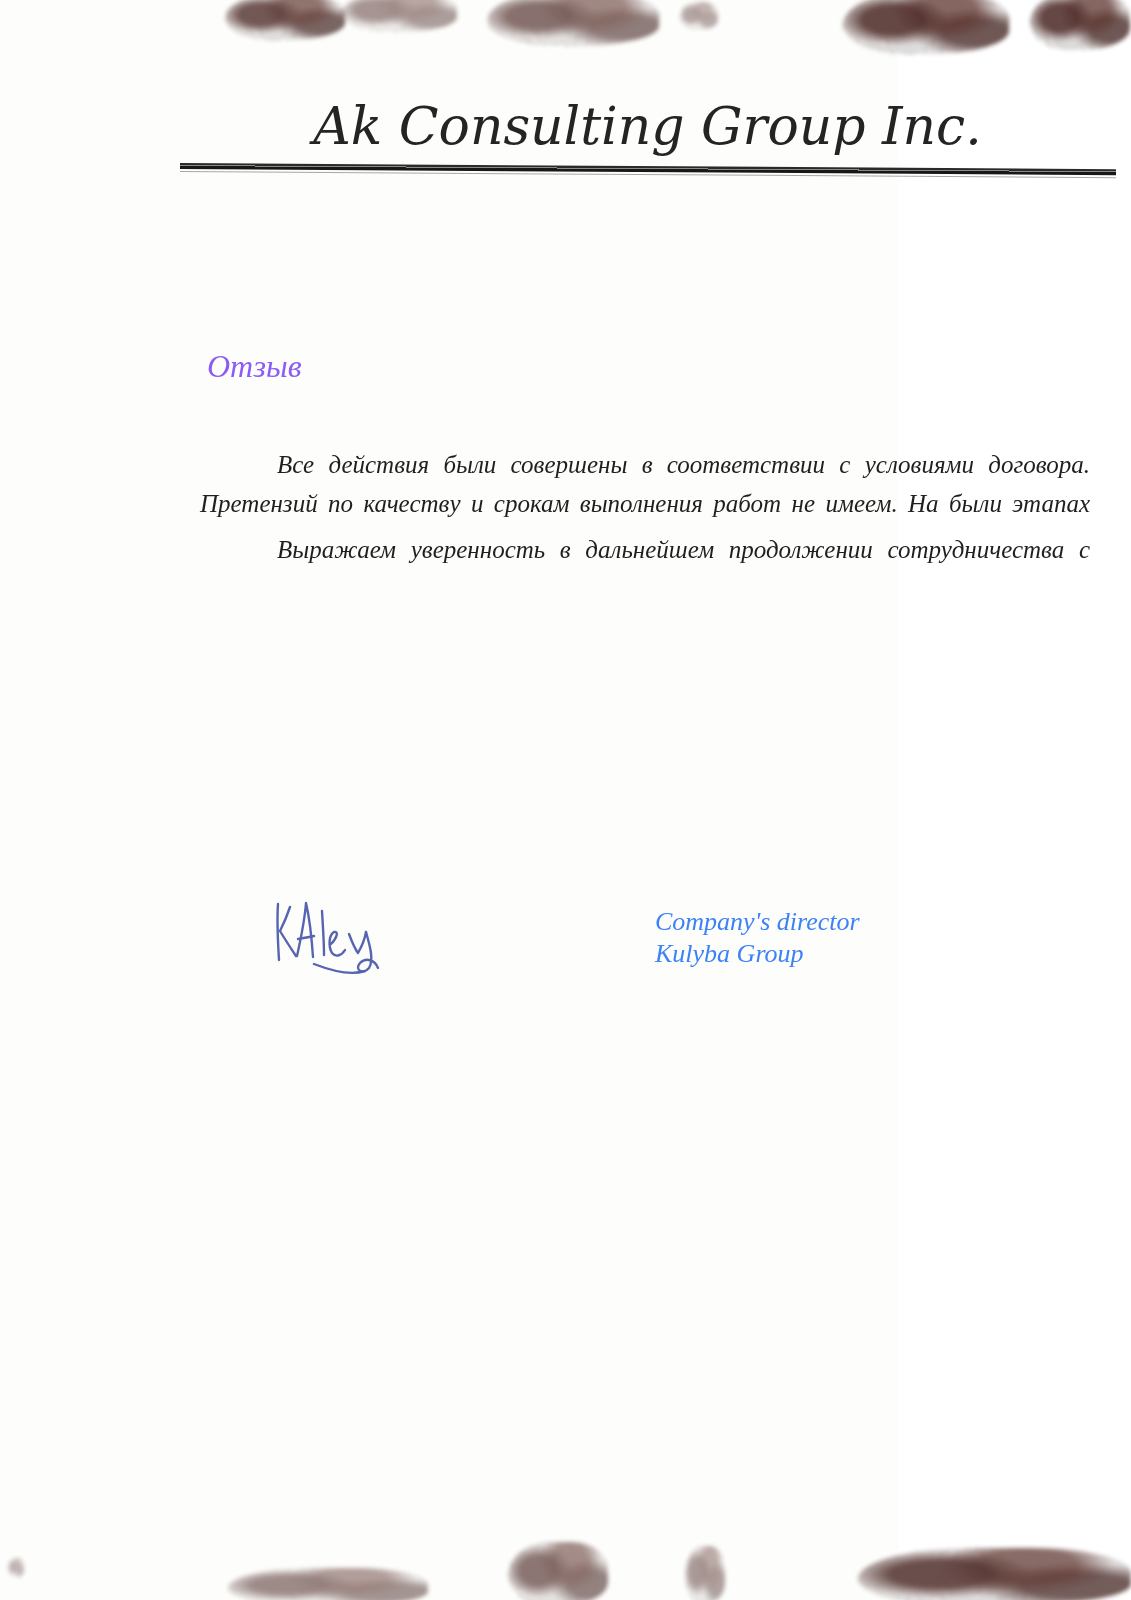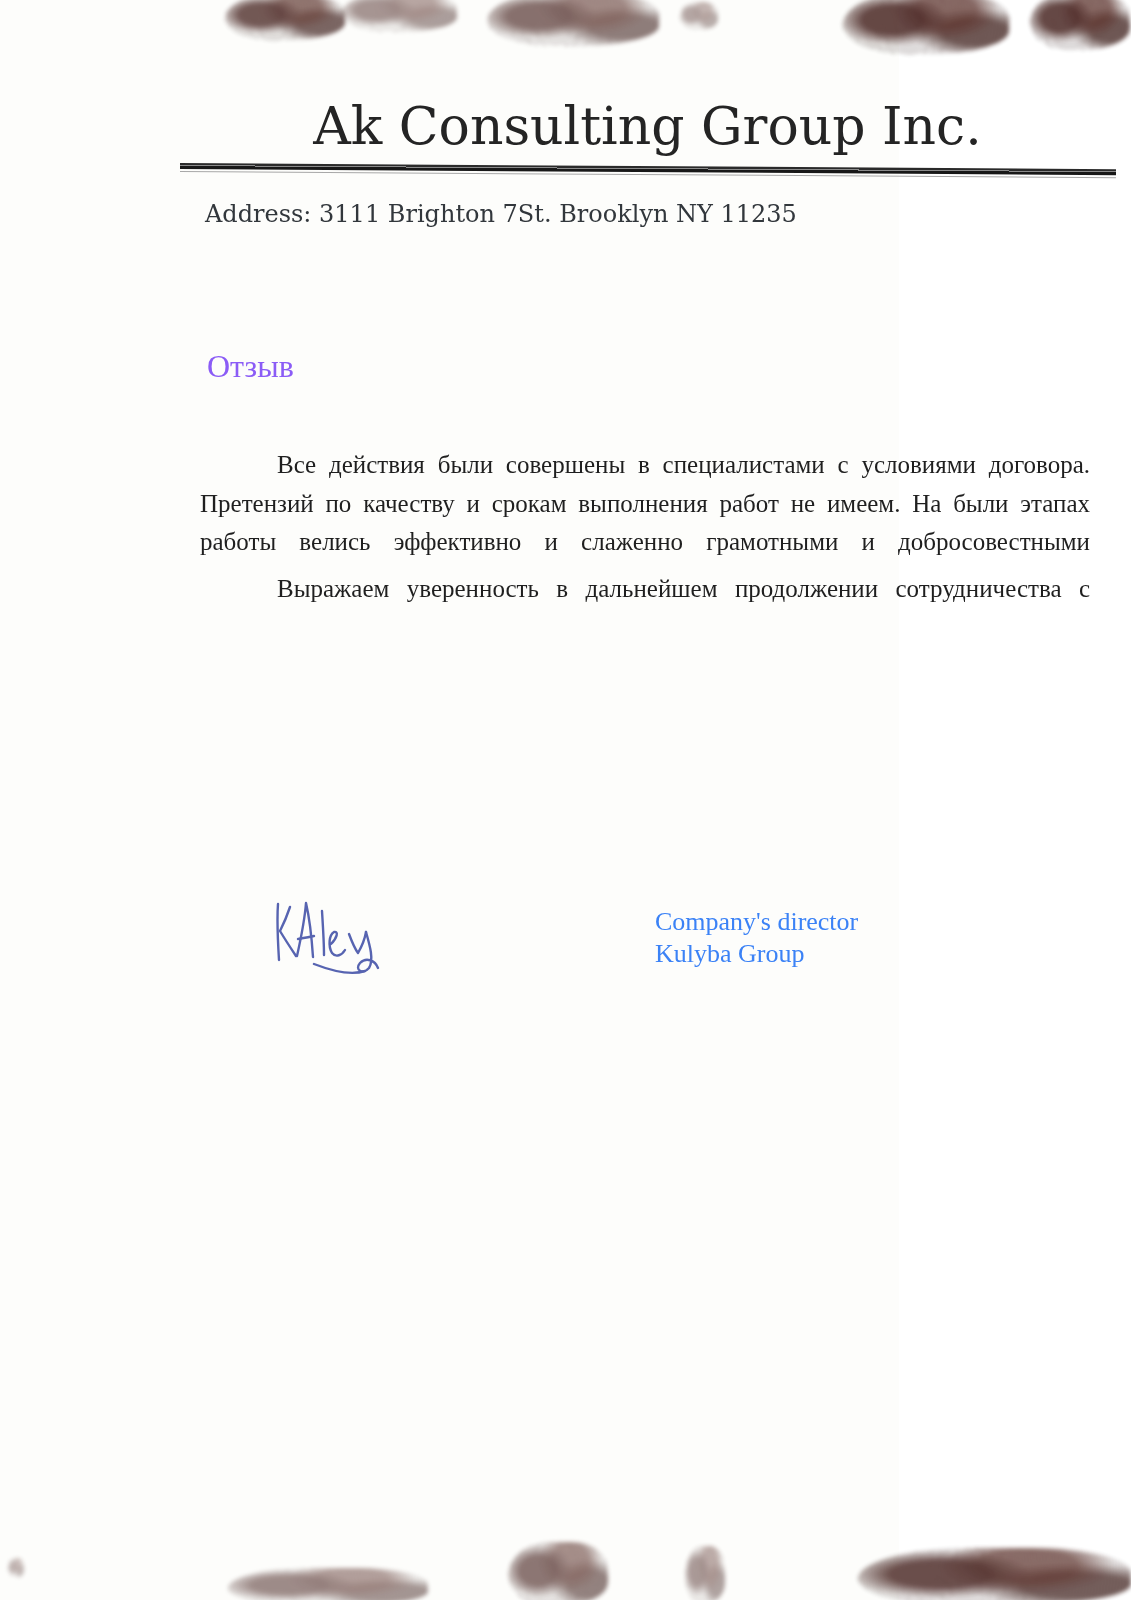--- a/index.html
+++ b/index.html
@@ -10,20 +10,21 @@
     background: #ffffff;
     overflow: hidden;
   }
   .page {
     position: relative;
     width: 899px;
     height: 1600px;
     background: #fdfdfb;
     font-family: "Liberation Serif", serif;
     color: #1c1c1c;
+    font-style: italic;
   }
 
   
   .company-title {
     position: absolute;
     left: 180px;
     width: 935px;
     top: 96px;
     text-align: center;
     font-family: "DejaVu Serif", serif;
@@ -139,30 +140,28 @@
     <div class="blob speck" style="left:843px; top:-8px; width:166px; height:62px; opacity:.88;"></div>
     <div class="blob speck" style="left:1030px; top:-8px; width:100px; height:58px; opacity:.88;"></div>
   </div>
 
   <div class="company-title">Ak Consulting Group Inc.</div>
   <div class="head-rule">
     <div class="band"></div>
     <div class="thin"></div>
   </div>
   <div class="address-block">
-    <div>Address: 3111 Brighton 7St. Brooklyn NY 11235</div>
   </div>
 
   <div class="doc-heading">Отзыв</div>
 
   <div class="body-text">
     <div class="par">
-        <div class="tline">Все действия были совершены в специалистами с условиями договора.</div>
+        <div class="tline">Все действия были совершены в соответствии с условиями договора.</div>
         <div class="tline">Претензий по качеству и срокам выполнения работ не имеем. На были этапах</div>
-        <div class="tline">работы велись эффективно и слаженно грамотными и добросовестными</div>
       </div>
     <div class="par">
         <div class="tline">Выражаем уверенность в дальнейшем продолжении сотрудничества с</div>
       </div>
   </div>
 
   <svg class="signature-svg" viewBox="0 0 132 108" fill="none" xmlns="http://www.w3.org/2000/svg">
     <g stroke="#4a58ab" stroke-width="2.4" stroke-linecap="round" stroke-linejoin="round" opacity="0.92">
       <path d="M26,32 C25,45 26,72 27,88"></path>
       <path d="M38,35 C34,47 30,55 28,59 C34,69 40,78 44,84"></path>

